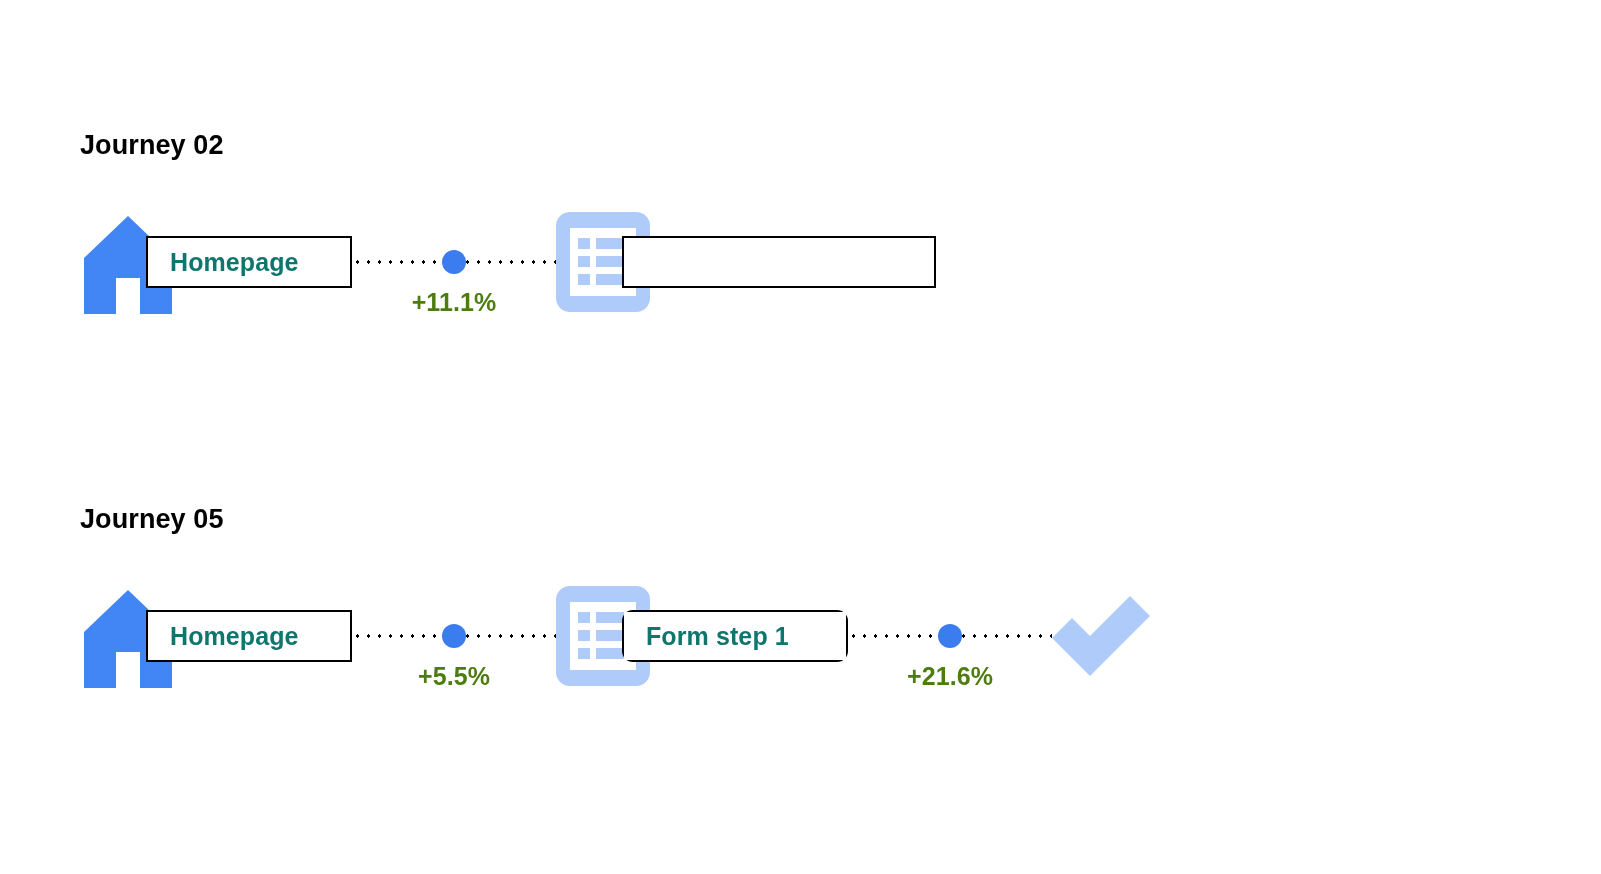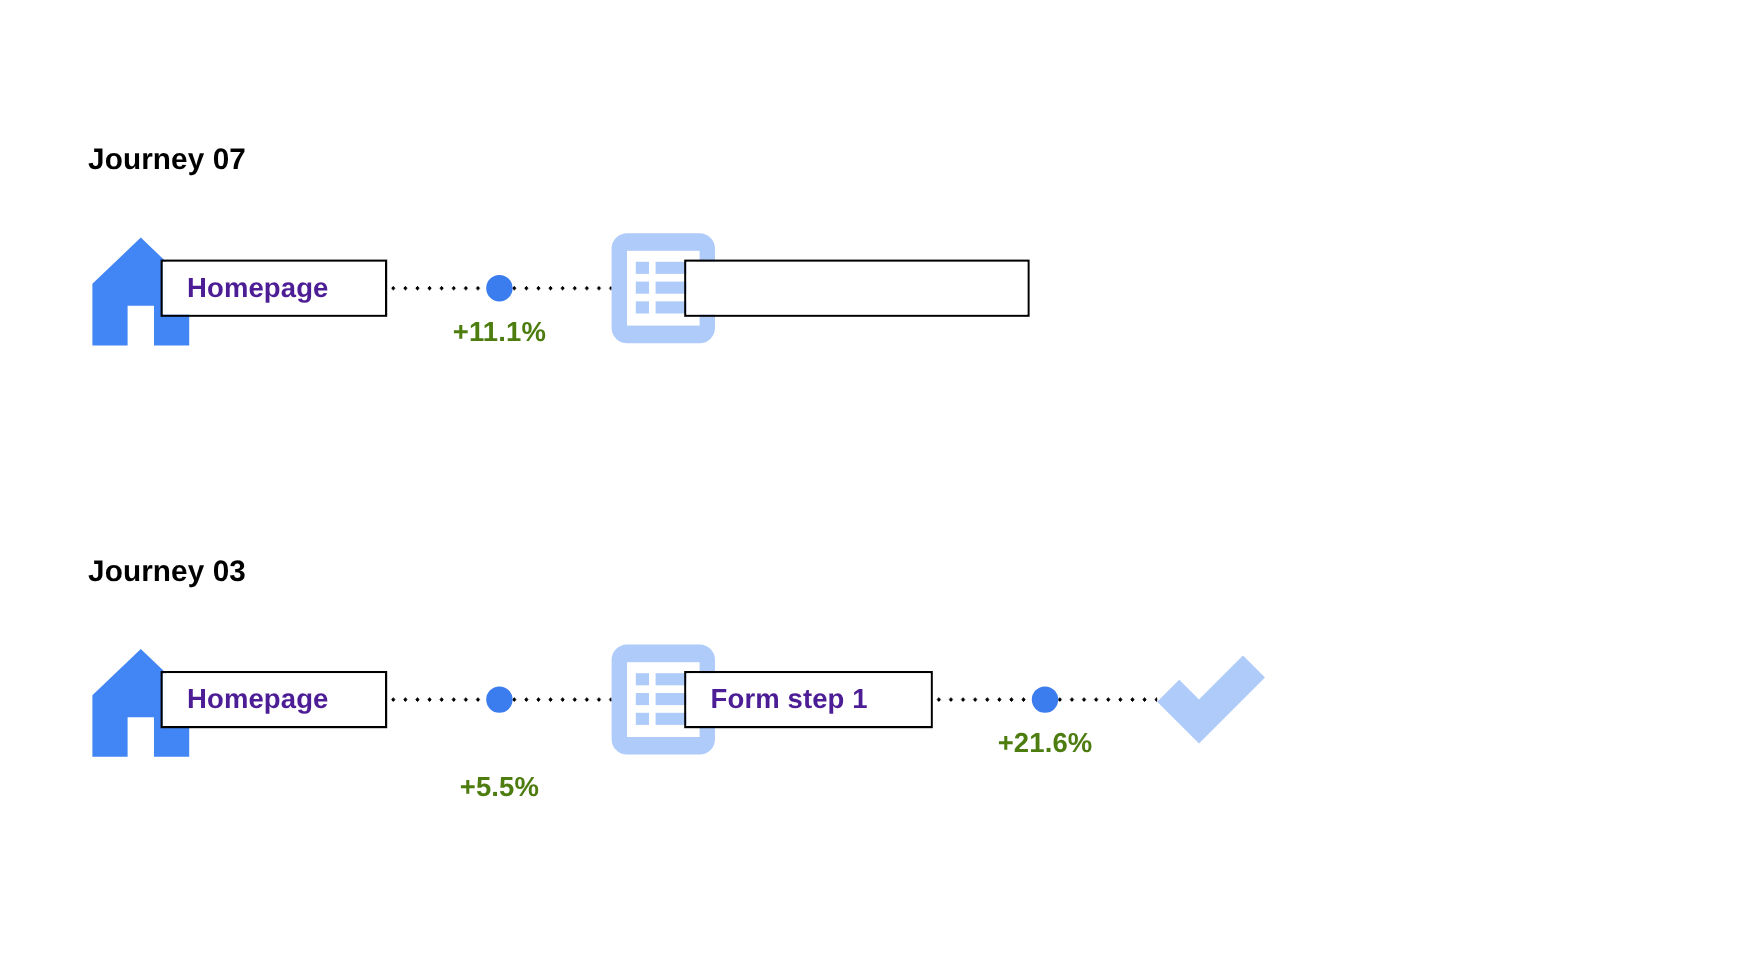--- a/index.html
+++ b/index.html
@@ -80,21 +80,21 @@
     background: #ffffff;
     z-index: 0;
   }
   .node-label {
     position: relative;
     z-index: 1;
     padding-left: 22px;
     padding-right: 22px;
     font-size: 25px;
     font-weight: bold;
-    color: #4c1d95;
+    color: #0f766e;
     white-space: nowrap;
     letter-spacing: 0.1px;
   }
 
   
   .connector {
     position: absolute;
     top: 0;
     height: 130px;
     z-index: 0;
@@ -133,21 +133,21 @@
   
   .icon-svg { display: block; width: 100%; height: 100%; overflow: visible; }
 </style>
 </head>
 <body>
 
 <div class="canvas">
 
   <section class="journey journey-01">
 
-    <div class="journey-title">Journey 07</div>
+    <div class="journey-title">Journey 02</div>
 
     <div class="flow">
 
       <div class="node" style="left:80px; width:272px;">
         <div class="node-icon">
           <svg class="icon-svg" viewBox="0 0 96 104" aria-hidden="true">
             <path d="M48 6 L92 48 L92 104 L60 104 L60 68 L36 68 L36 104 L4 104 L4 48 Z" fill="#4285F4"></path>
           </svg>
         </div>
         <div class="node-box" style="left:66px; width:206px;">
@@ -178,56 +178,56 @@
         <div class="node-box" style="left:66px; width:314px;">
           <div class="node-box-fill"></div>
         </div>
       </div>
 
     </div>
   </section>
 
   <section class="journey journey-02">
 
-    <div class="journey-title">Journey 03</div>
+    <div class="journey-title">Journey 05</div>
 
     <div class="flow">
 
       <div class="node" style="left:80px; width:272px;">
         <div class="node-icon">
           <svg class="icon-svg" viewBox="0 0 96 104" aria-hidden="true">
             <path d="M48 6 L92 48 L92 104 L60 104 L60 68 L36 68 L36 104 L4 104 L4 48 Z" fill="#4285F4"></path>
           </svg>
         </div>
         <div class="node-box" style="left:66px; width:206px;">
           <div class="node-box-fill"></div>
           <span class="node-label">Homepage</span>
         </div>
       </div>
 
       <div class="connector" style="left:352px; width:204px;">
         <div class="connector-line"></div>
         <div class="connector-dot" style="left:90px;"></div>
-        <div class="connector-pct" style="left:0; width:204px;margin-top:40px;">+5.5%</div>
+        <div class="connector-pct" style="left:0; width:204px;">+5.5%</div>
       </div>
 
       <div class="node" style="left:556px; width:292px;">
         <div class="node-icon">
           <svg class="icon-svg" viewBox="0 0 96 104" aria-hidden="true">
             <rect x="0" y="2" width="94" height="100" rx="14" fill="#AECBFA"></rect>
             <rect x="14" y="18" width="66" height="68" fill="#FFFFFF"></rect>
             <rect x="22" y="28" width="12" height="11" fill="#AECBFA"></rect>
             <rect x="40" y="28" width="34" height="11" fill="#AECBFA"></rect>
             <rect x="22" y="46" width="12" height="11" fill="#AECBFA"></rect>
             <rect x="40" y="46" width="34" height="11" fill="#AECBFA"></rect>
             <rect x="22" y="64" width="12" height="11" fill="#AECBFA"></rect>
             <rect x="40" y="64" width="34" height="11" fill="#AECBFA"></rect>
           </svg>
         </div>
-        <div class="node-box" style="left:66px; width:226px;">
+        <div class="node-box" style="left:66px; width:226px;border-radius:11px;">
           <div class="node-box-fill"></div>
           <span class="node-label">Form step 1</span>
         </div>
       </div>
 
       <div class="connector" style="left:848px; width:204px;">
         <div class="connector-line"></div>
         <div class="connector-dot" style="left:90px;"></div>
         <div class="connector-pct" style="left:0; width:204px;">+21.6%</div>
       </div>

